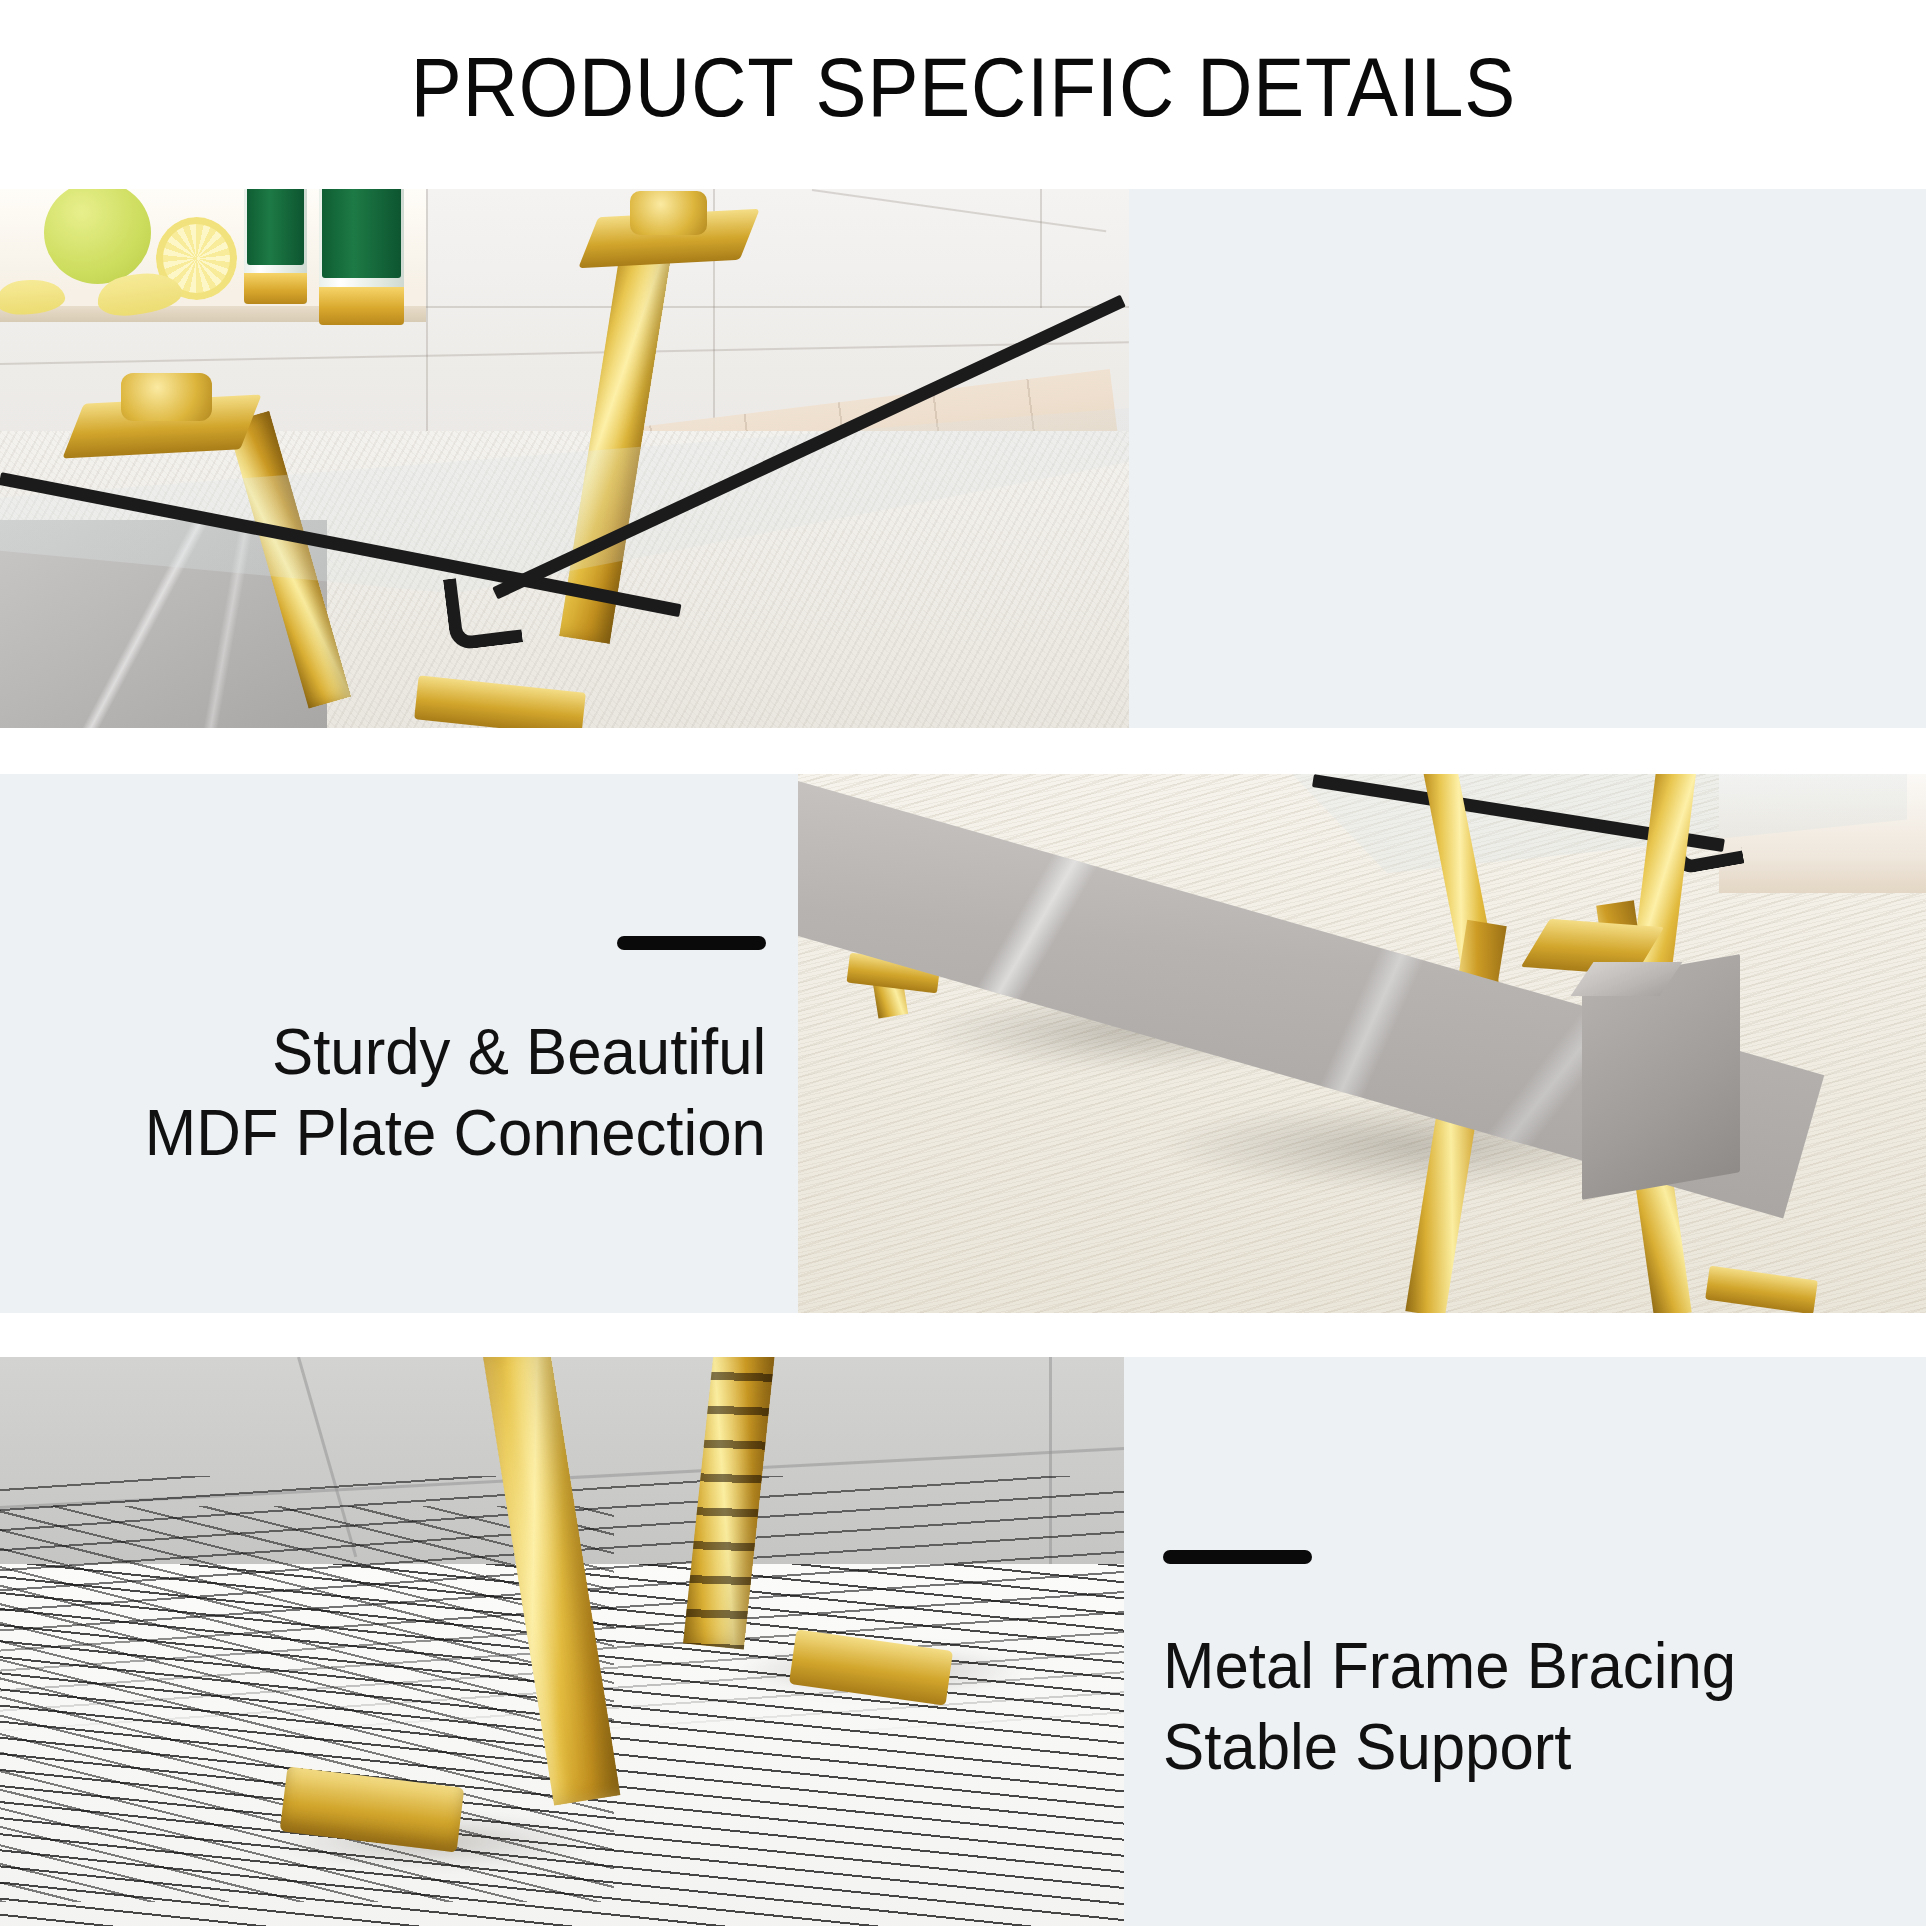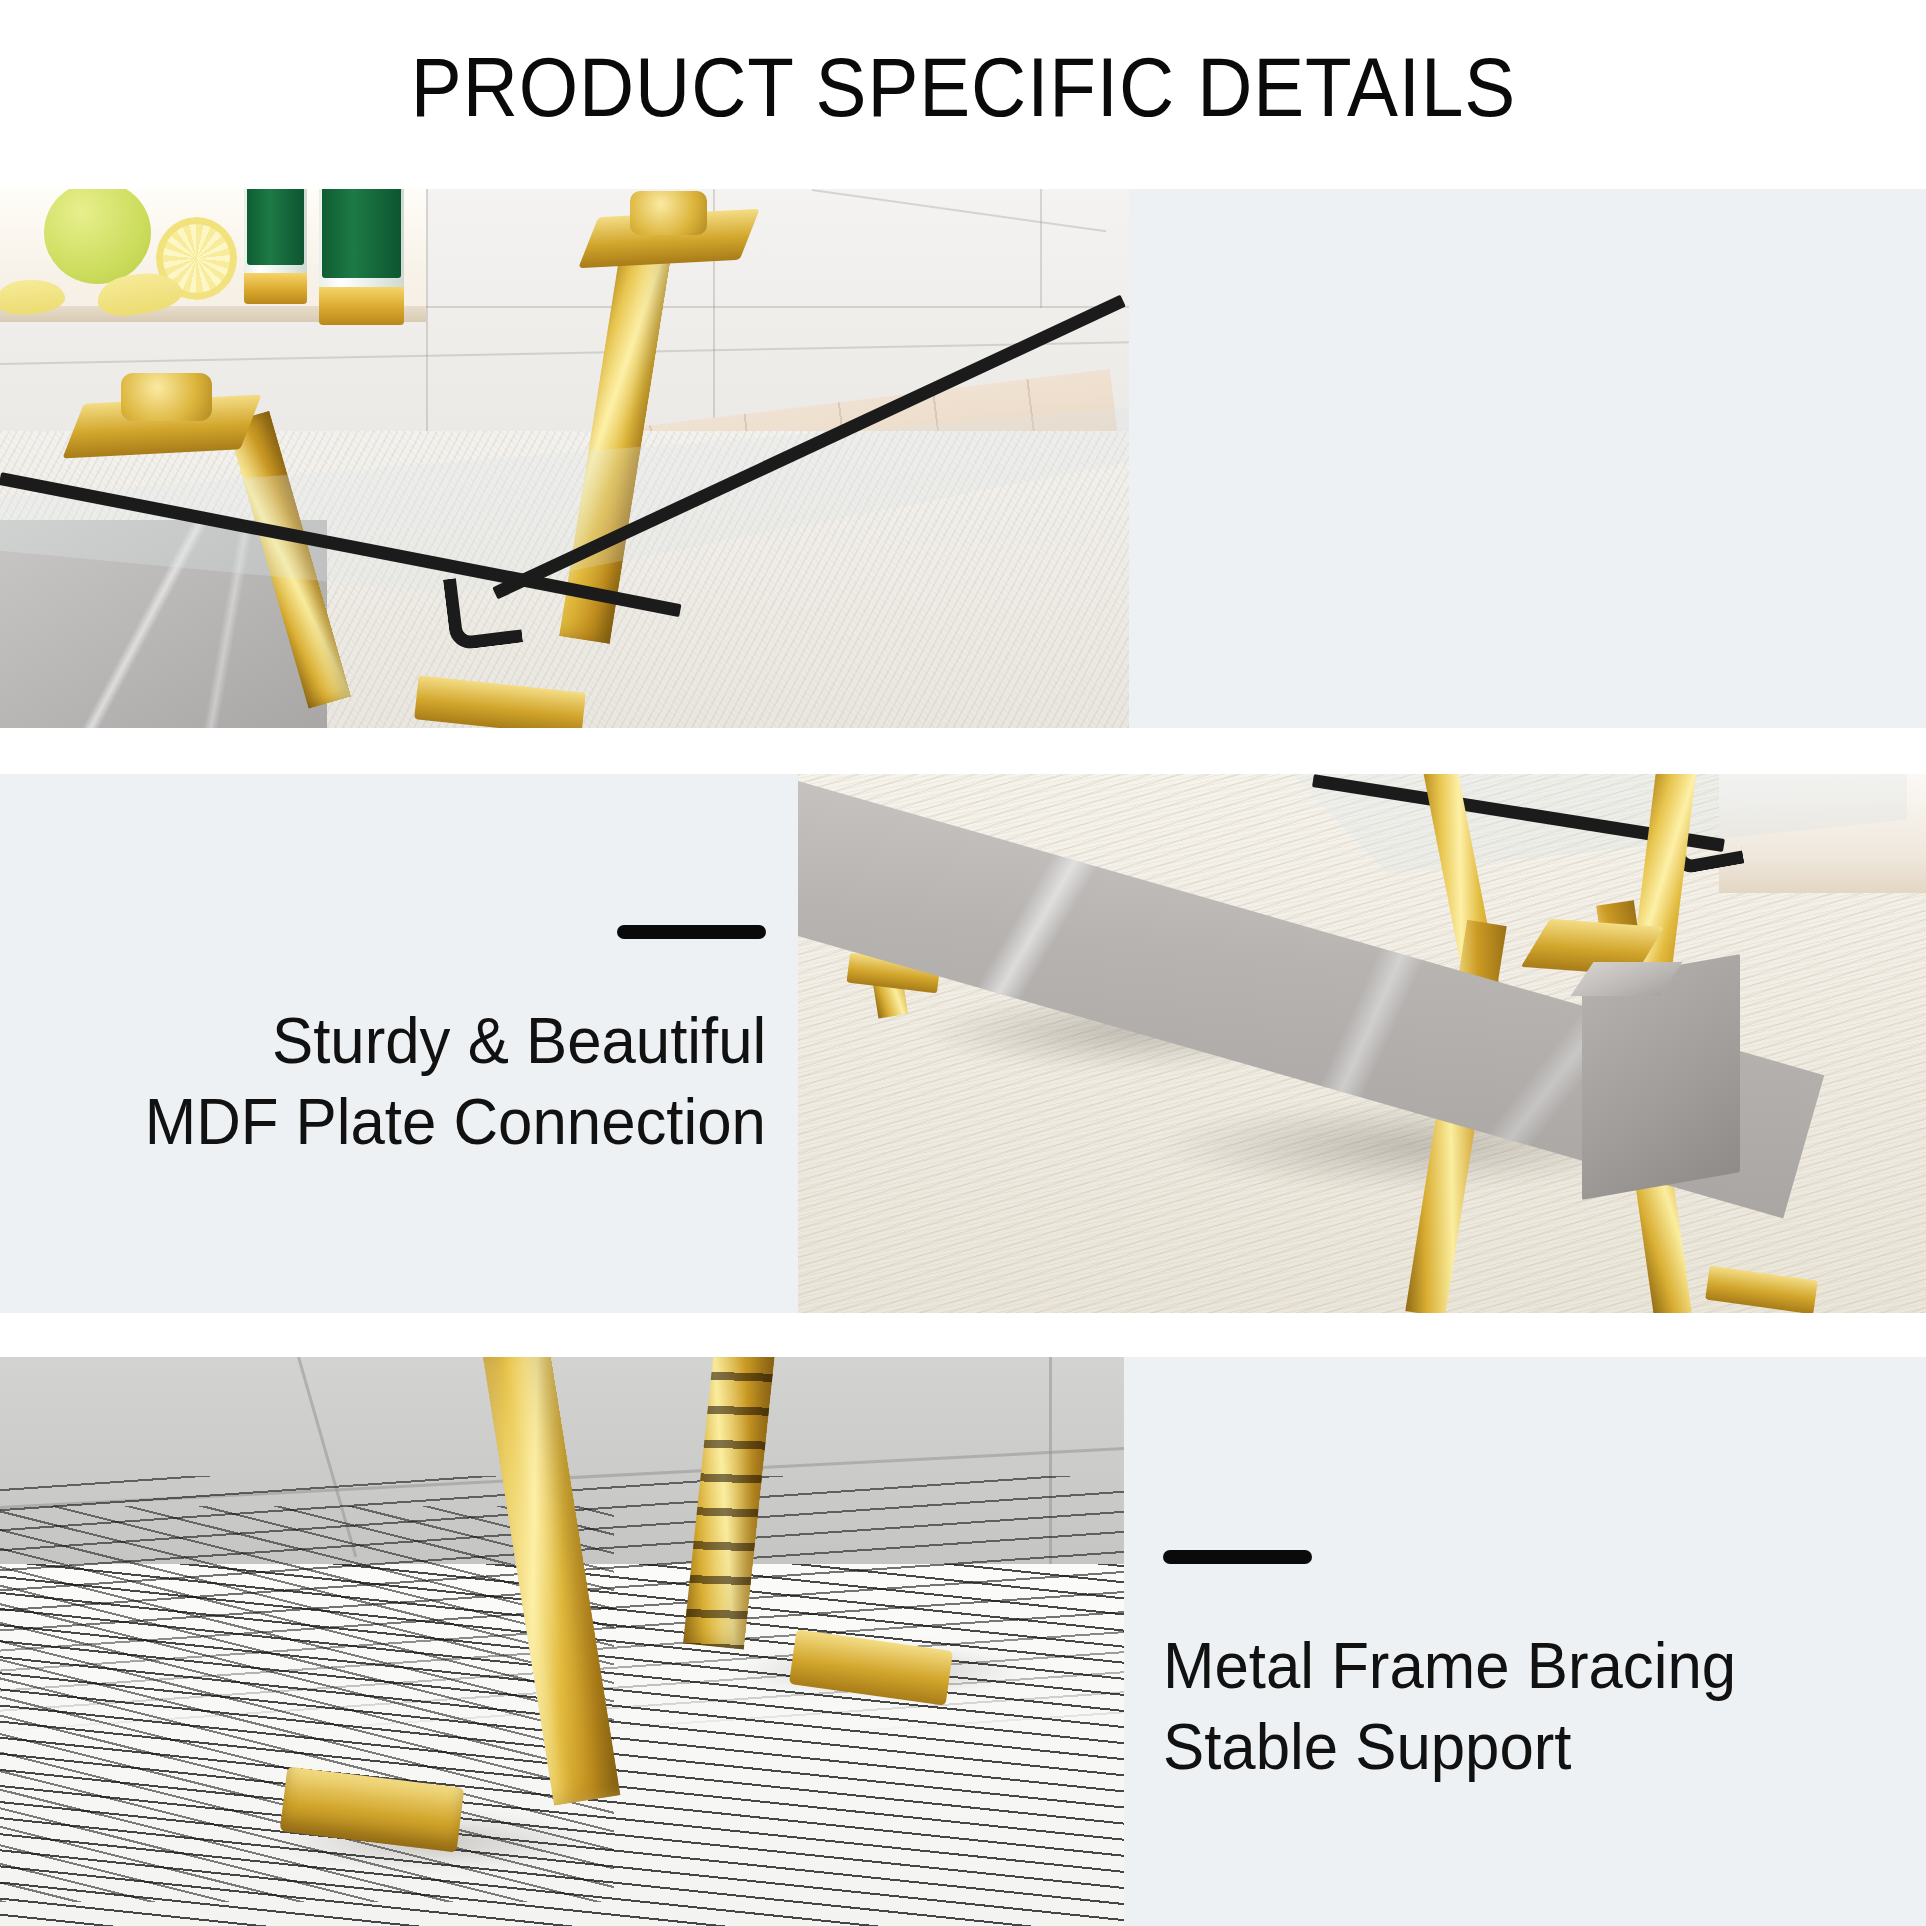--- a/index.html
+++ b/index.html
@@ -57,21 +57,21 @@
   .textblock {
     position: absolute;
     top: 0;
     height: 100%;
     box-sizing: border-box;
     display: flex;
     flex-direction: column;
     justify-content: center;
   }
   .textblock.right { right: 0; width: 798px; padding-left: 34px; text-align: left; align-items: flex-start;}
-  .textblock.left  { left: 0;  width: 798px; padding-right: 32px; text-align: right; align-items: flex-end;}
+  .textblock.left  { left: 0;  width: 798px; padding-right: 32px; text-align: right; align-items: flex-end; margin-top: 11px;}
 
   .rule {
     width: 149px;
     height: 14px;
     background: #0a0a0a;
     border-radius: 7px;
     margin-bottom: 61px;
   }
   .caption {
     font-size: 65px;

